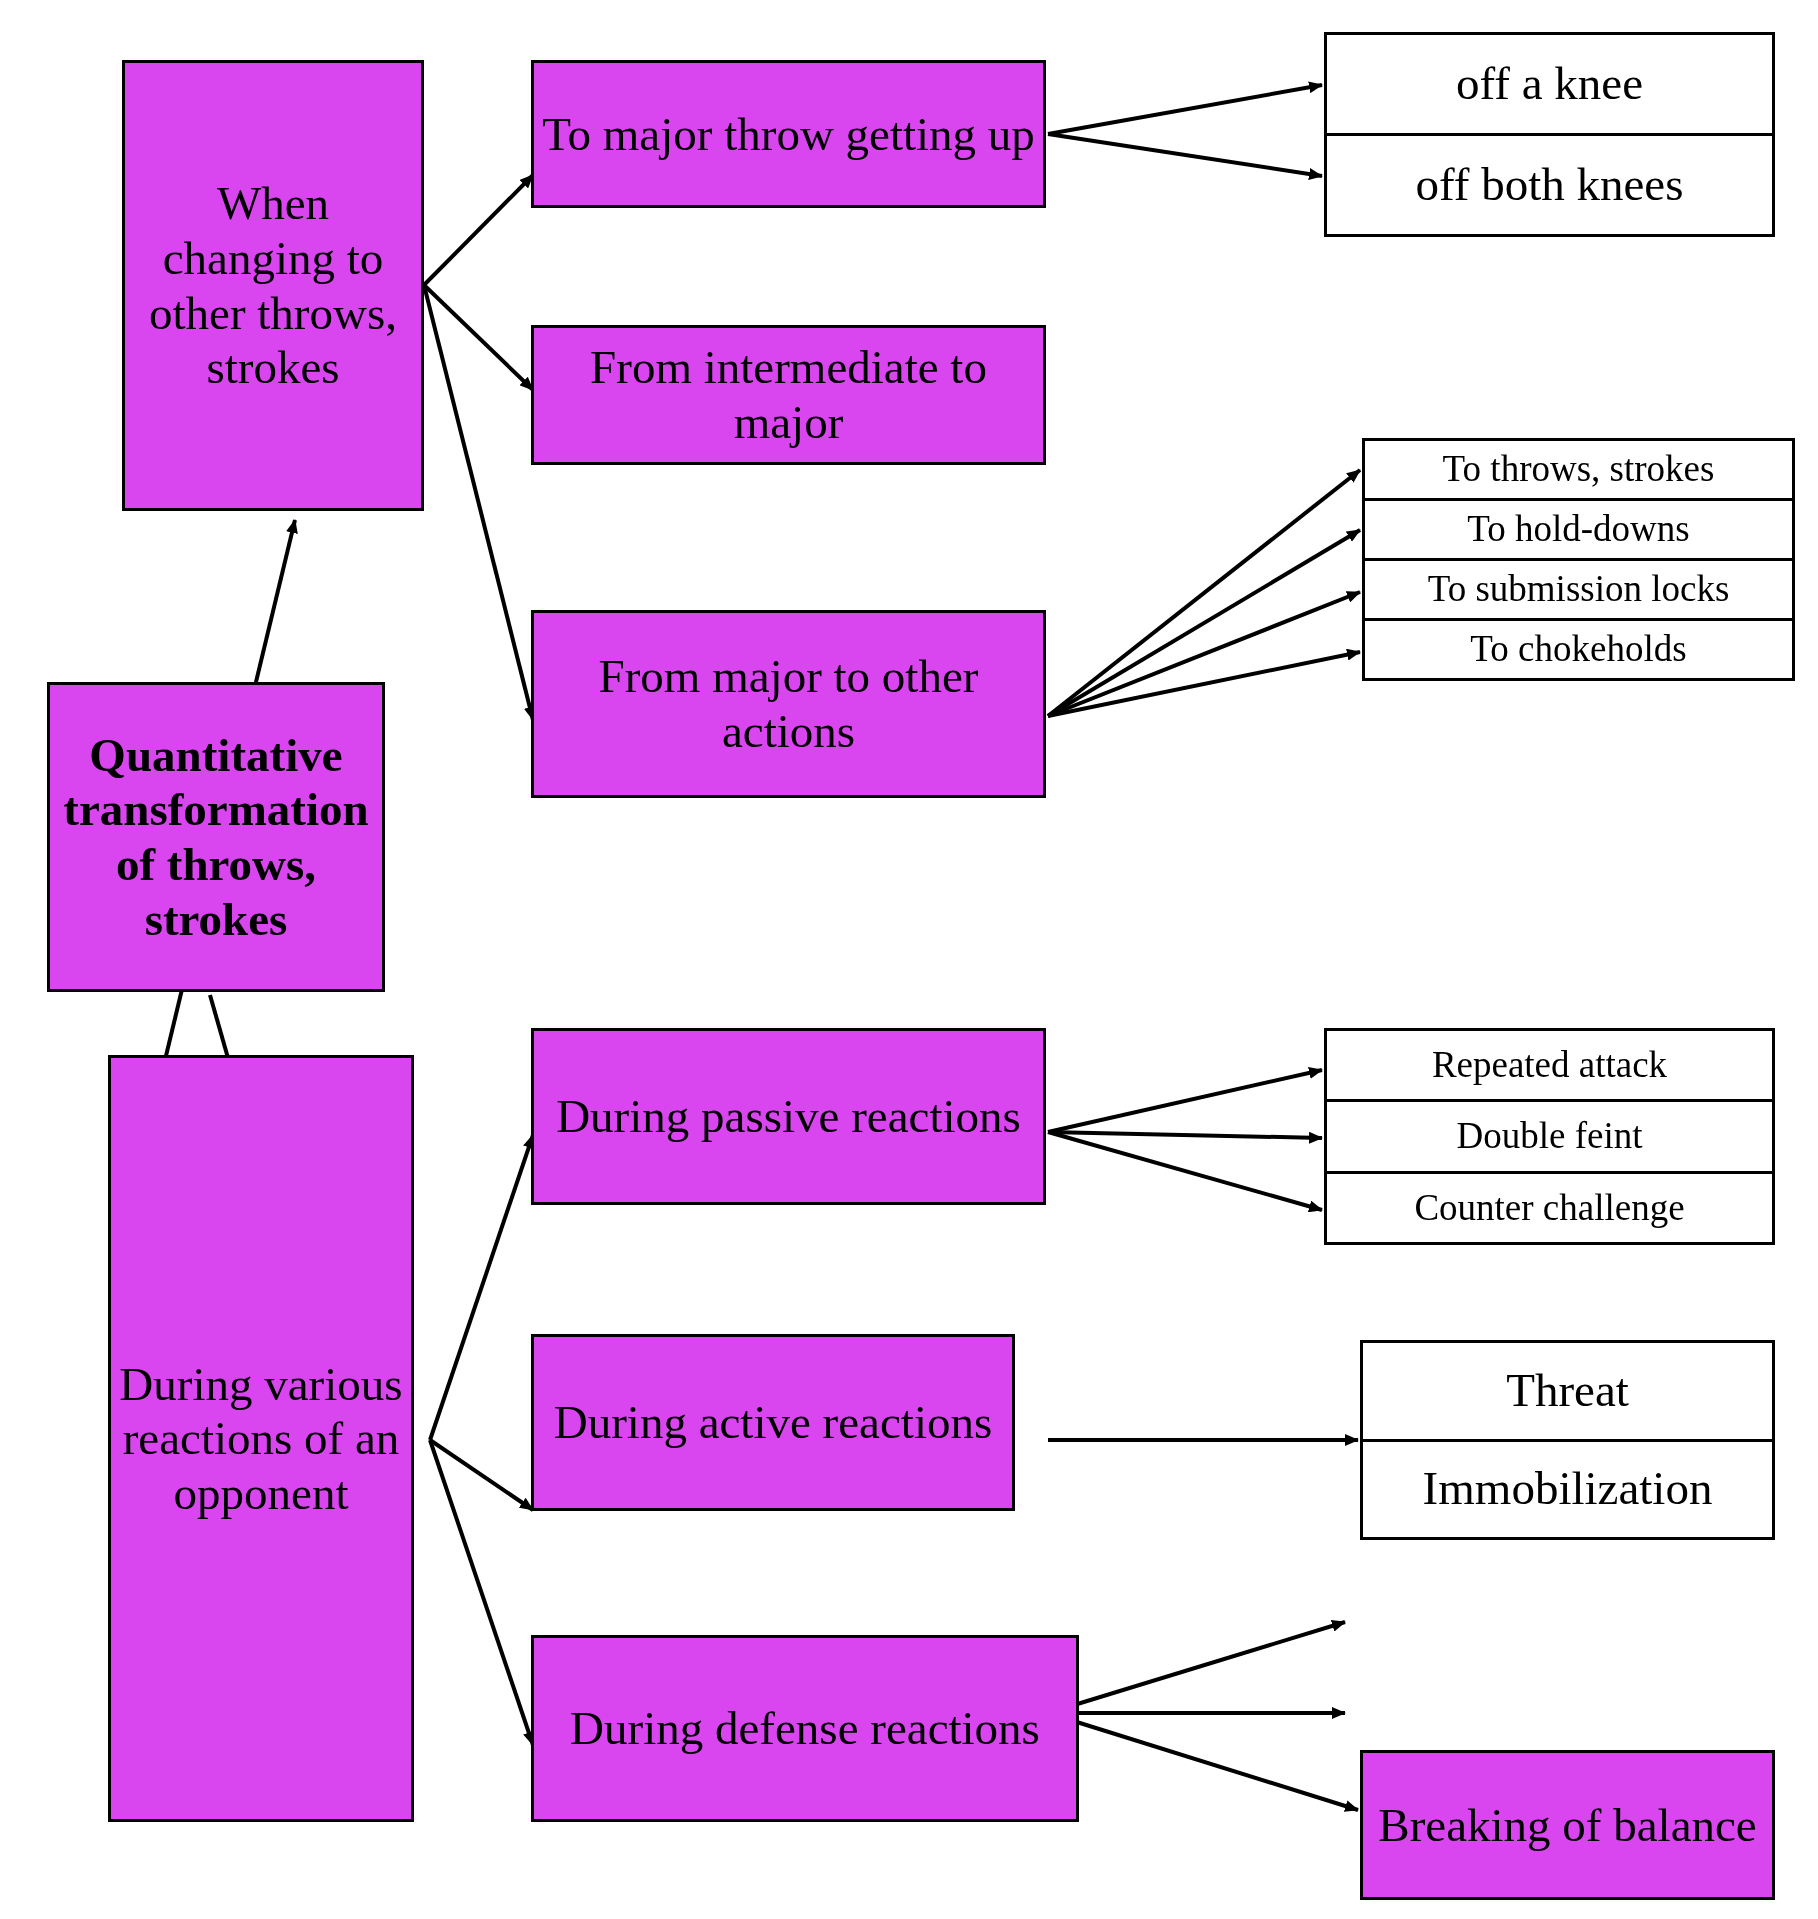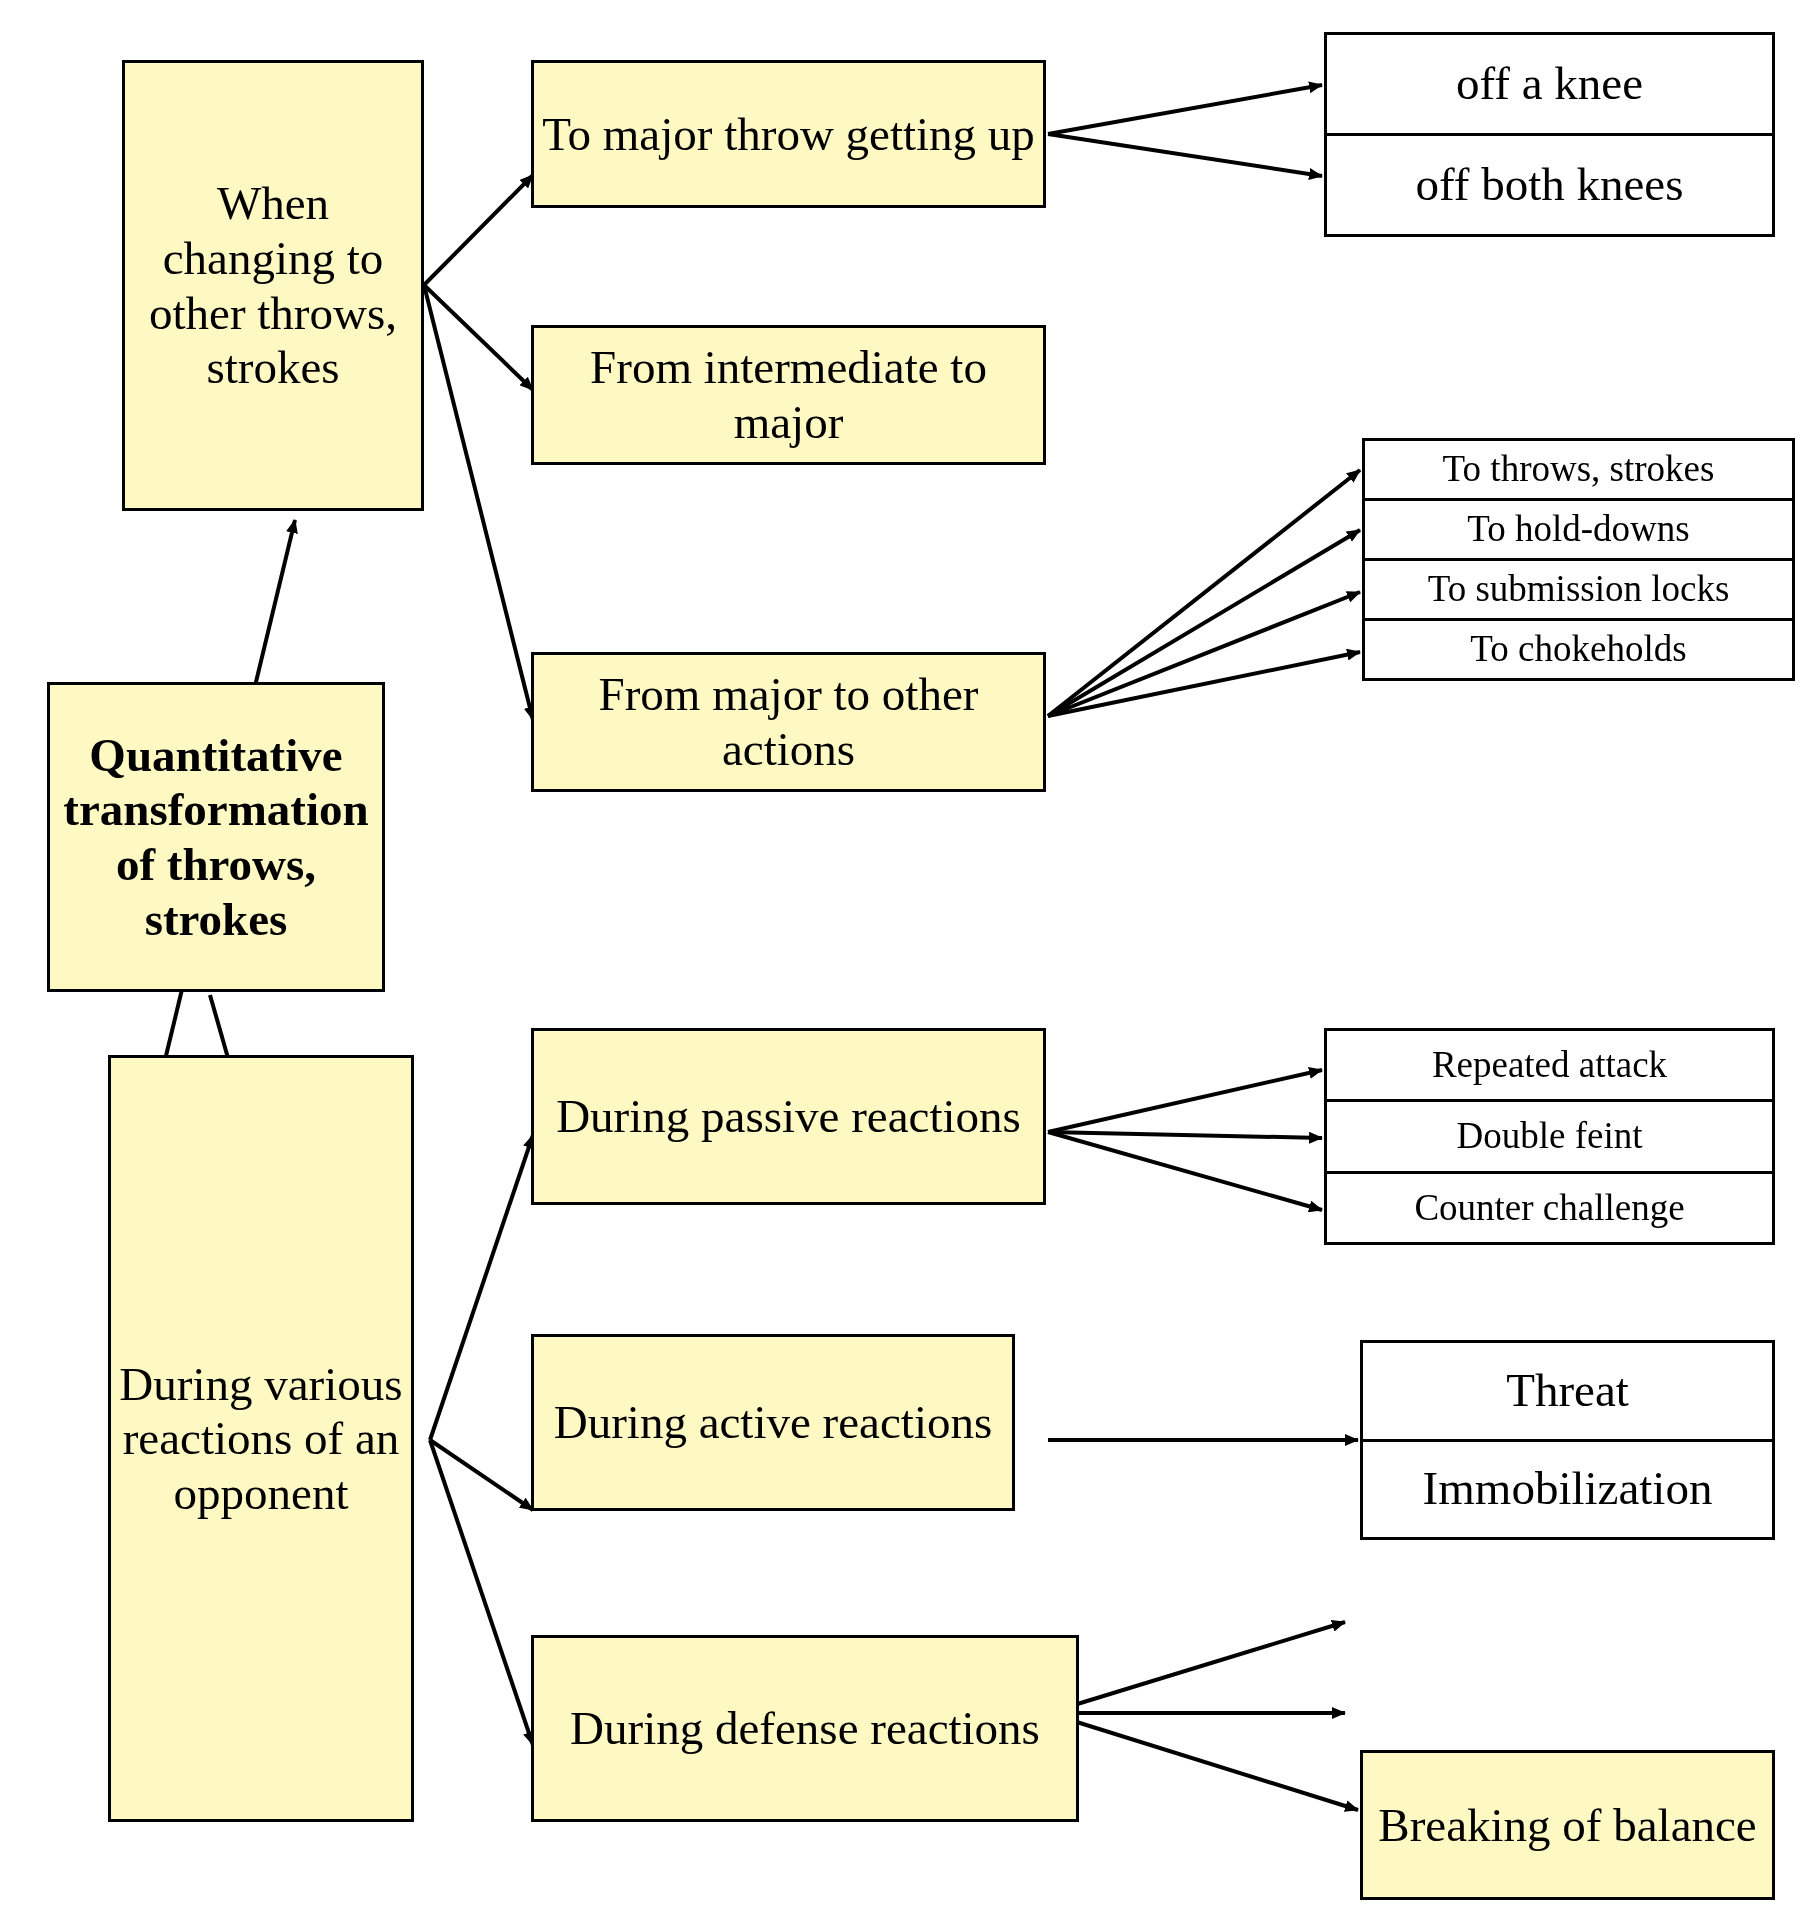--- a/index.html
+++ b/index.html
@@ -12,21 +12,21 @@
     width: 1818px;
     height: 1919px;
     background: #ffffff;
     font-family: "Liberation Serif", "DejaVu Serif", serif;
     overflow: hidden;
   }
   .node {
     position: absolute;
     box-sizing: border-box;
     border: 3px solid #000000;
-    background: #fef9c3;
+    background: #d946ef;
     display: flex;
     align-items: center;
     justify-content: center;
     text-align: center;
     color: #000000;
     line-height: 1.16;
     padding: 15px 8px;
     z-index: 2;
   }
   .stack {
@@ -163,21 +163,21 @@
   </div>
 
   <div class="node t40" style="left:531px; top:60px; width:515px; height:148px;">
     <span>To major throw getting up</span>
   </div>
 
   <div class="node t40" style="left:531px; top:325px; width:515px; height:140px;">
     <span>From intermediate to major</span>
   </div>
 
-  <div class="node t40" style="left:531px; top:652px; width:515px; height:140px;">
+  <div class="node t40" style="left:531px; top:610px; width:515px; height:188px;">
     <span>From major to other actions</span>
   </div>
 
   <div class="node t40" style="left:531px; top:1028px; width:515px; height:177px;">
     <span>During passive reactions</span>
   </div>
 
   <div class="node t40" style="left:531px; top:1334px; width:484px; height:177px;">
     <span>During active reactions</span>
   </div>

